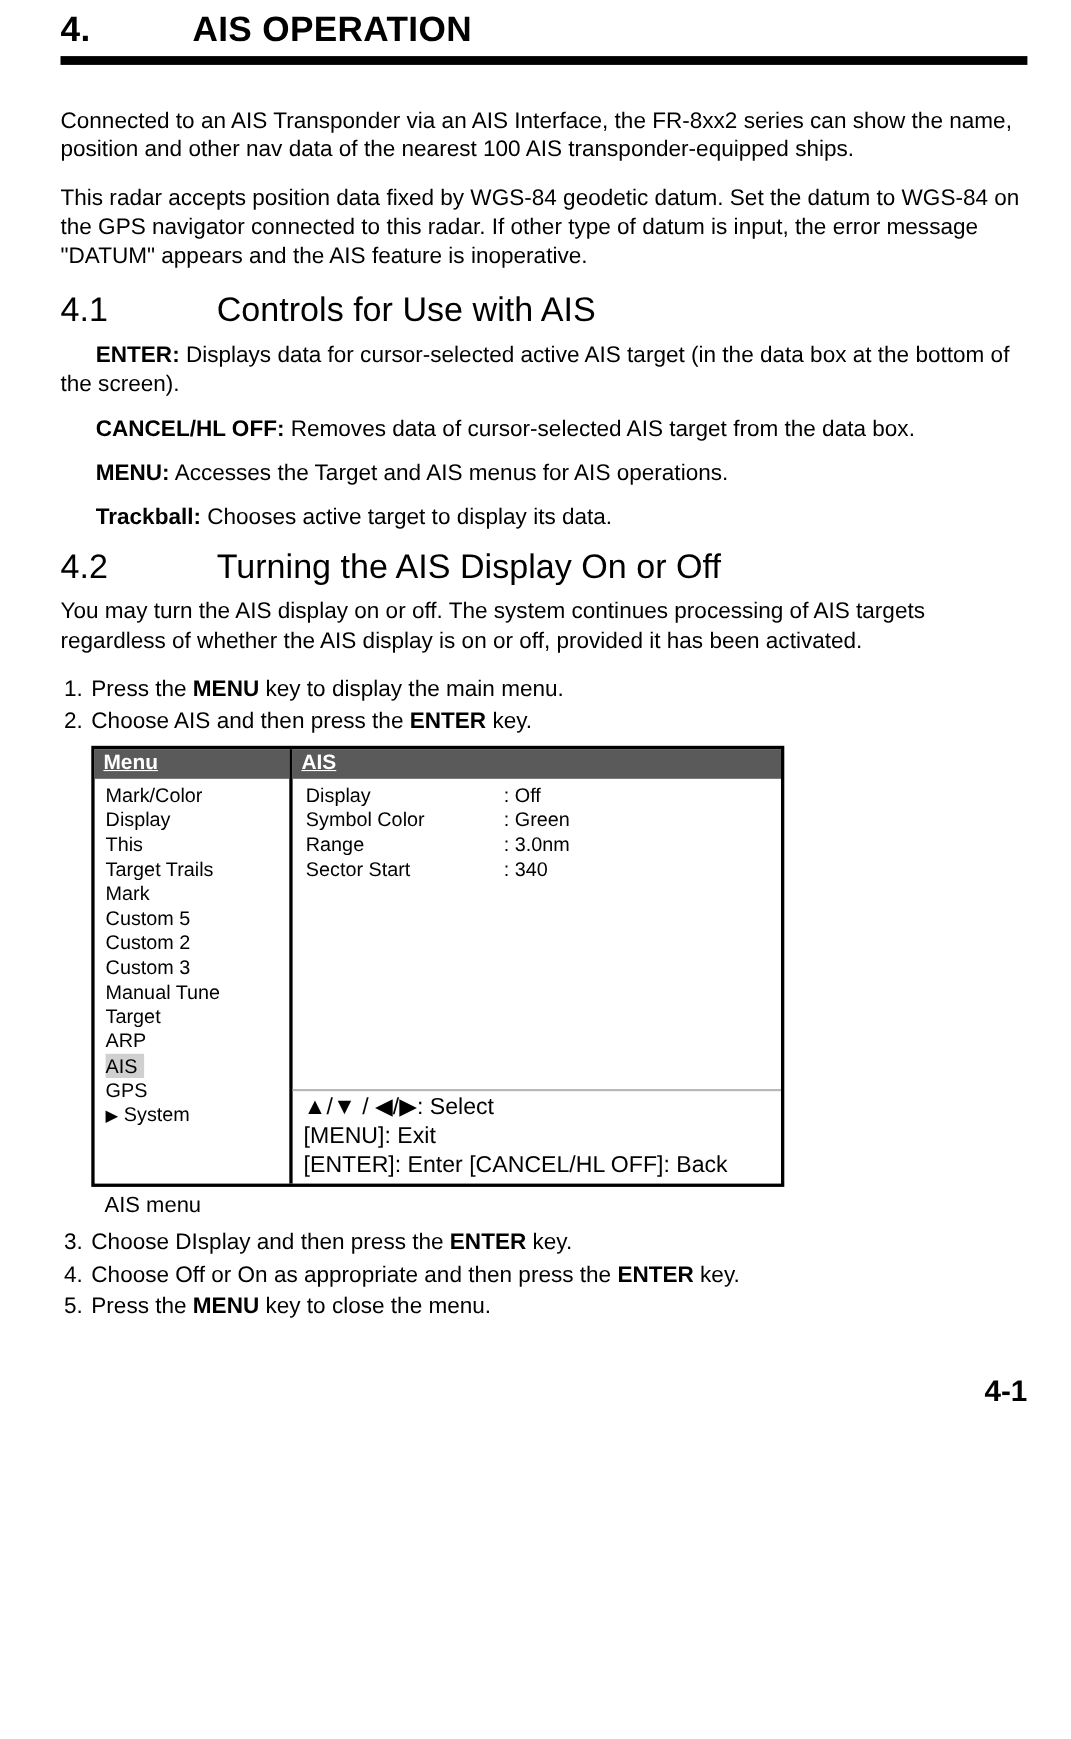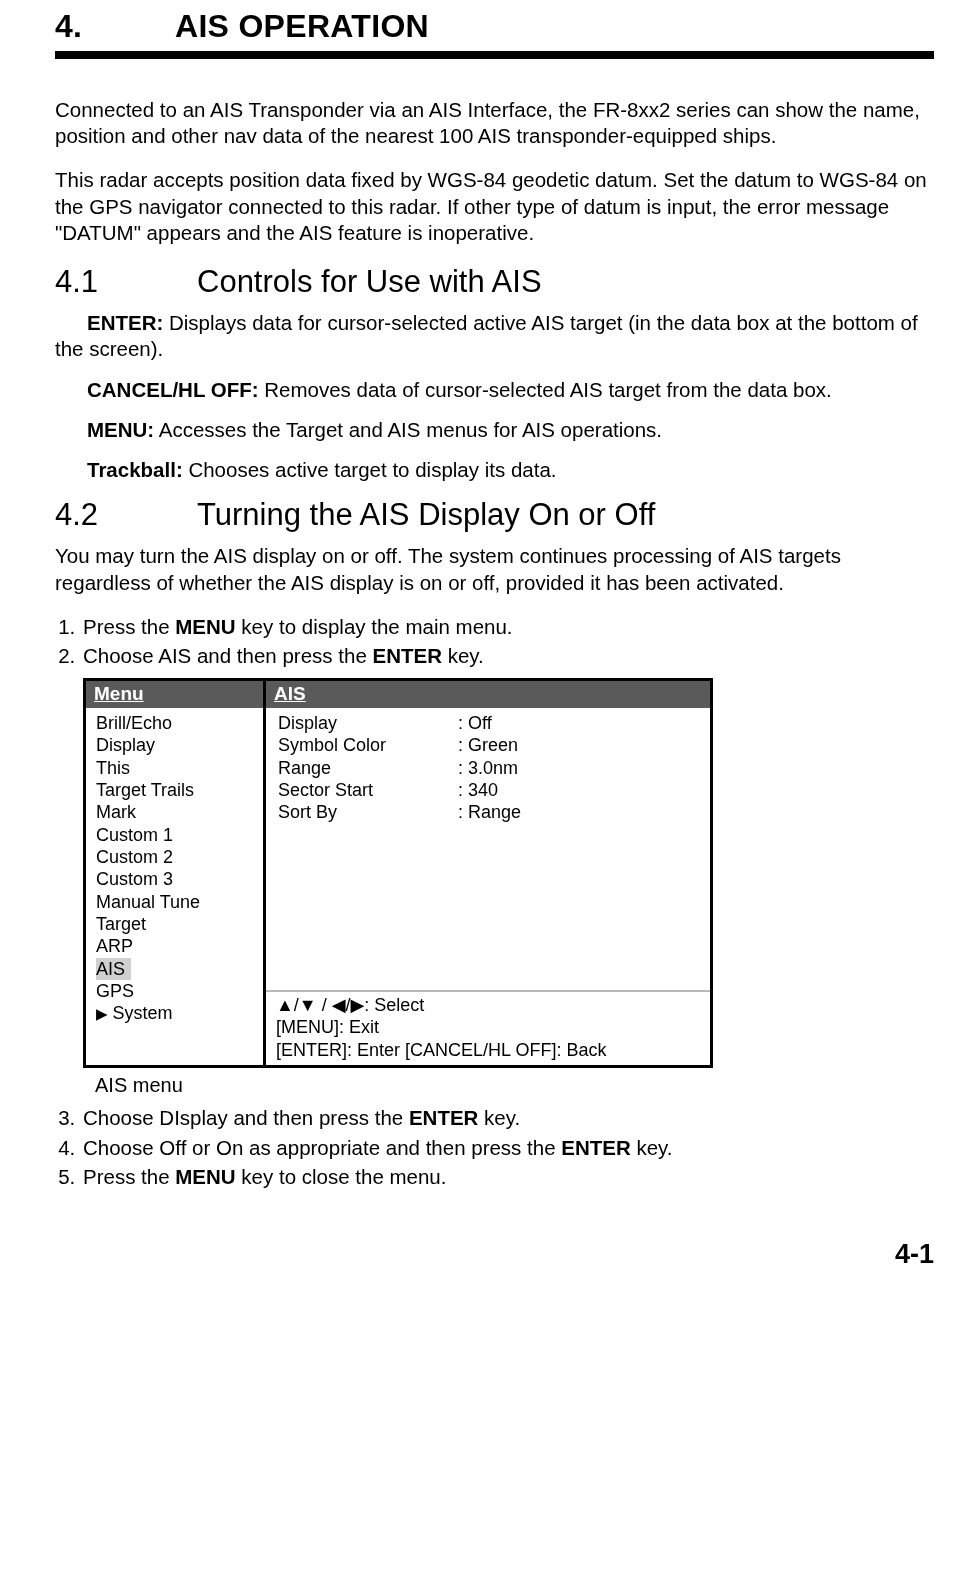--- a/index.html
+++ b/index.html
@@ -88,21 +88,21 @@
   .menu-right-body {
     padding: 4px 12px 6px;
     font-size: 18px;
     line-height: 1.24;
     min-height: 282px;
   }
   .ais-row { display: flex; }
   .ais-key { width: 180px; }
   .menu-footer {
     border-top: 2px solid #b8b8b8;
-    font-size: 18px;
+    font-size: 21px;
     line-height: 1.24;
     padding: 2px 10px 4px;
   }
   .caption {
     font-size: 20px;
     margin: 6px 0 8px 40px;
   }
   .page-num {
     text-align: right;
     font-size: 27px;
@@ -148,26 +148,26 @@
 <ol class="ol">
   <li><span>Press the </span><span class="strong">MENU</span><span> key to display the main menu.</span></li>
   <li><span>Choose AIS and then press the </span><span class="strong">ENTER</span><span> key.</span></li>
 </ol>
 
 <div class="figure-wrap">
   <div class="menu-fig">
     <div class="menu-left">
       <div class="menu-left-header">Menu</div>
       <div class="menu-left-body">
-        <div class="item">Brill/Echo</div>
+        <div class="item">Mark/Color</div>
         <div class="item">Display</div>
         <div class="item">This</div>
         <div class="item">Target Trails</div>
         <div class="item">Mark</div>
-        <div class="item">Custom 1</div>
+        <div class="item">Custom 5</div>
         <div class="item">Custom 2</div>
         <div class="item">Custom 3</div>
         <div class="item">Manual Tune</div>
         <div class="item">Target</div>
         <div class="item">ARP</div>
         <div class="item"><span class="sel">AIS</span></div>
         <div class="item">GPS</div>
         <div class="item"><span class="sys-arrow">▶</span><span> System</span></div>
       </div>
     </div>
@@ -183,24 +183,20 @@
             <span>: Green</span>
           </div>
         <div class="ais-row">
             <span class="ais-key">Range</span>
             <span>: 3.0nm</span>
           </div>
         <div class="ais-row">
             <span class="ais-key">Sector Start</span>
             <span>: 340</span>
           </div>
-        <div class="ais-row">
-            <span class="ais-key">Sort By</span>
-            <span>: Range</span>
-          </div>
       </div>
       <div class="menu-footer">
         <div>▲/▼ / ◀/▶: Select</div>
         <div>[MENU]: Exit</div>
         <div>[ENTER]: Enter  [CANCEL/HL OFF]: Back</div>
       </div>
     </div>
   </div>
 </div>
 <div class="caption">AIS menu</div>

